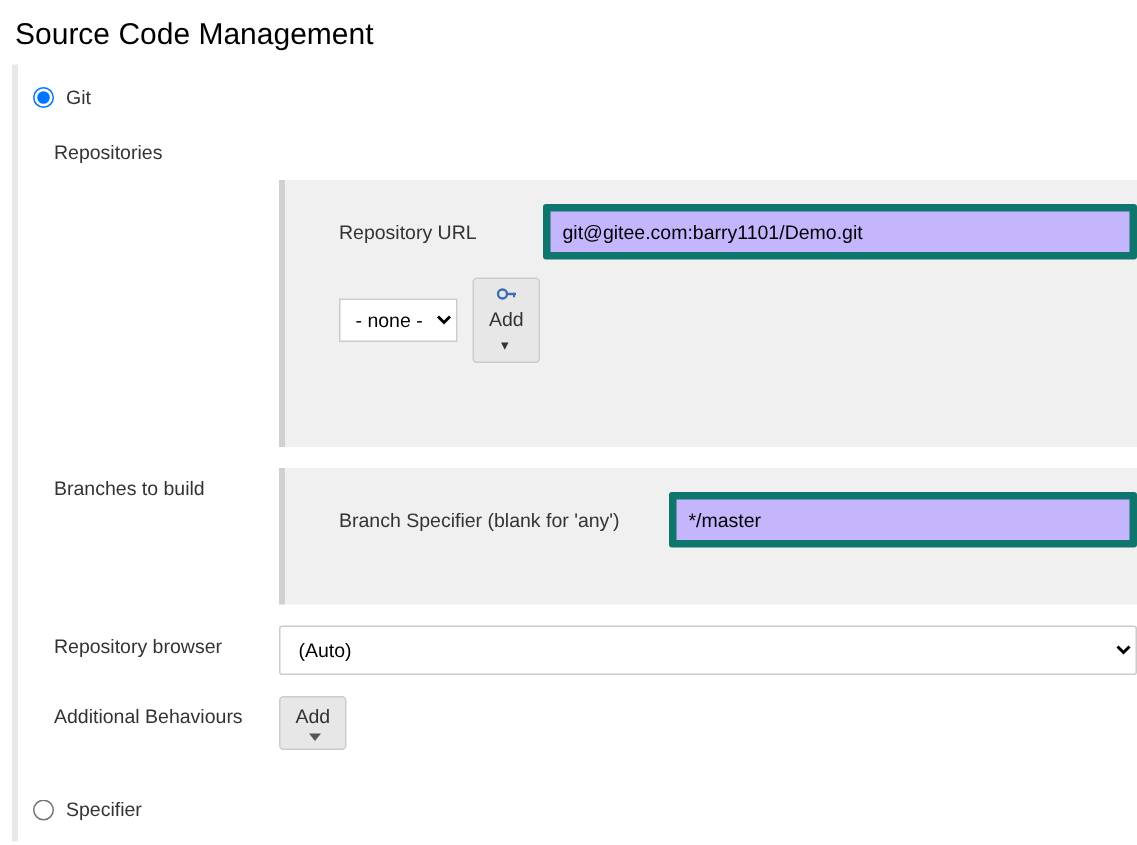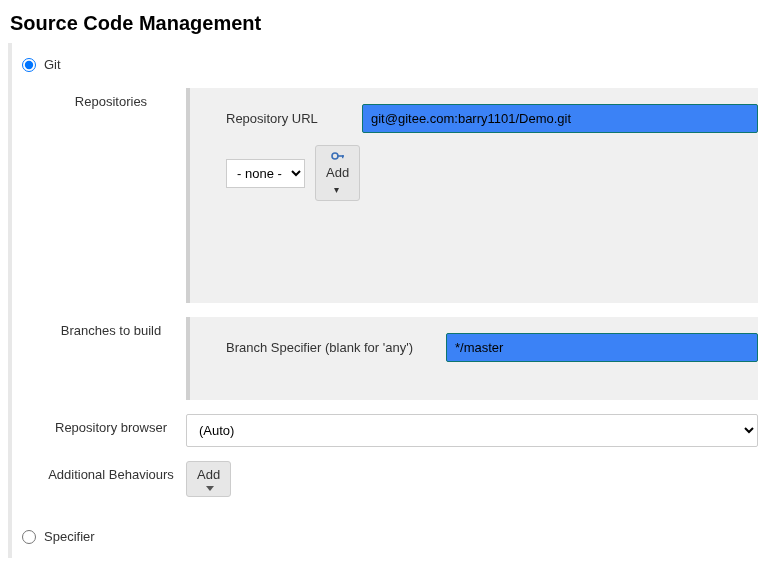--- a/index.html
+++ b/index.html
@@ -5,21 +5,21 @@
     * { box-sizing: border-box; margin: 0; padding: 0; }
     body {
       font-family: Helvetica, Arial, sans-serif;
       font-size: 13px;
       color: #333;
       background: #fff;
       width: 758px;
     }
     h1 {
       font-size: 20px;
-      font-weight: bold;
+      font-weight: normal;
       padding: 12px 10px 8px 10px;
       color: #000;
     }
     .section-container {
       border-left: 4px solid #e8e8e8;
       margin-left: 8px;
       padding-top: 8px;
       padding-bottom: 8px;
     }
     .radio-row {
@@ -43,21 +43,20 @@
       display: flex;
       align-items: flex-start;
       margin-bottom: 14px;
     }
     .row-label {
       width: 150px;
       padding-top: 6px;
       font-size: 13px;
       color: #333;
       flex-shrink: 0;
-      text-align: center;
     }
     .row-content {
       flex: 1;
     }
     .box {
       background: #f0f0f0;
       border-left: 4px solid #d0d0d0;
       padding: 16px 0 16px 36px;
       min-width: 0;
     }
@@ -75,24 +74,24 @@
     }
     .inner-label-wide {
       width: 220px;
       font-size: 13px;
       color: #333;
       flex-shrink: 0;
     }
     input[type="text"] {
       flex: 1;
       padding: 6px 8px;
-      border: 1px solid #0f766e;
+      border: 5px solid #0f766e;
       border-radius: 2px;
       font-size: 13px;
-      background: #3b82f6;
+      background: #c4b5fd;
       min-width: 0;
     }
     .select-sm {
       padding: 5px 6px;
       border: 1px solid #ccc;
       border-radius: 0;
       font-size: 13px;
       background: #fff;
     }
     .select-full {
@@ -128,21 +127,21 @@
     .btn .down-arrow {
       font-size: 10px;
       margin-left: -2px;
     }
     .cred-line {
       display: flex;
       align-items: center;
       gap: 10px;
     }
     .key-icon svg { display: block; }
-    .repos-box { padding-bottom: 102px; }
+    .repos-box { padding-bottom: 56px; margin-top: 32px; }
     .branches-box { padding-bottom: 38px; }
   </style>
 </head>
 <body>
 
 <h1>Source Code Management</h1>
 
 <div class="section-container">
 
 

